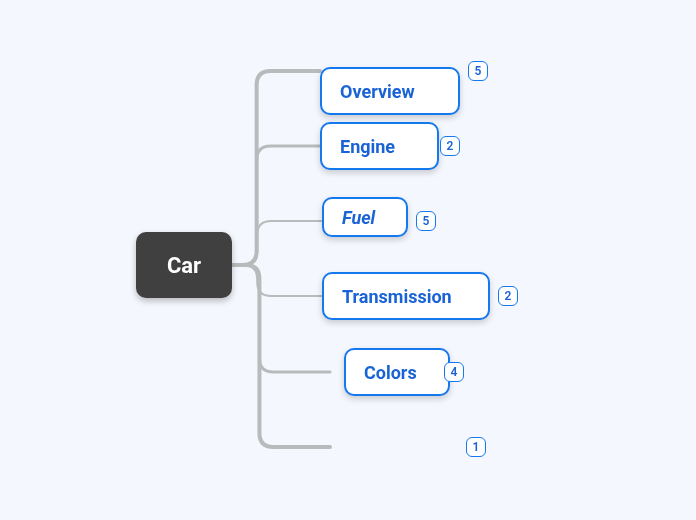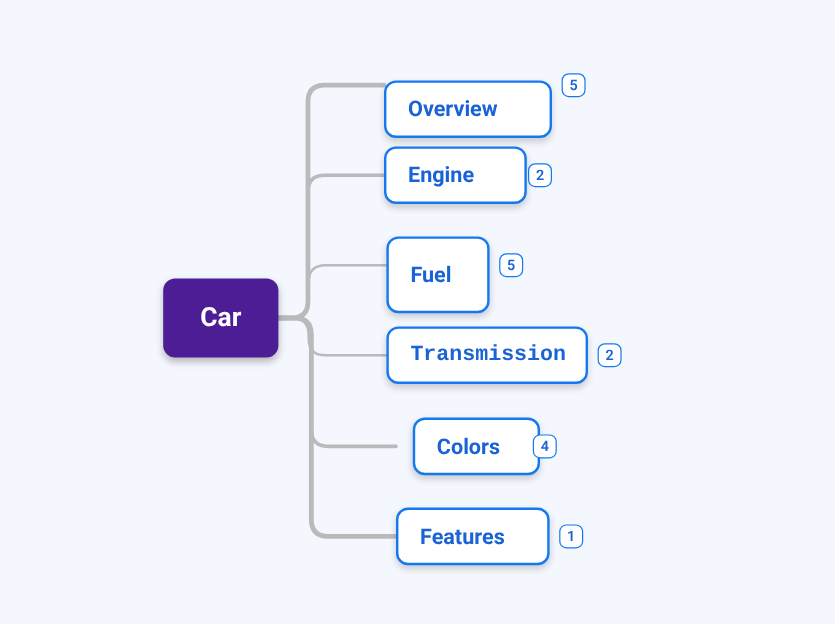--- a/index.html
+++ b/index.html
@@ -18,21 +18,21 @@
   }
   svg.connectors {
     position: absolute;
     top: 0; left: 0;
     width: 696px;
     height: 520px;
     pointer-events: none;
   }
   .root-node {
     position: absolute;
-    background: #4c1d95;
+    background: #404040;
     color: #fff;
     border-radius: 10px;
     box-shadow: 0 3px 6px rgba(0,0,0,0.25);
     font-weight: 700;
     font-size: 22px;
     display: flex;
     align-items: center;
     justify-content: center;
     box-sizing: border-box;
   }
@@ -93,41 +93,38 @@
     <span>5</span>
   </div>
 
   <div class="child-node" id="child-1" style="left: 320px; top: 122px; width: 119px; height: 48px;">
     <span>Engine</span>
   </div>
   <div class="count-badge" id="badge-1" style="left: 440px; top: 136px;">
     <span>2</span>
   </div>
 
-  <div class="child-node" id="child-2" style="left: 322px; top: 197px; width: 86px; height: 64px;">
+  <div class="child-node" id="child-2" style="left: 322px; top: 197px; width: 86px; height: 40px; font-style: italic;">
     <span>Fuel</span>
   </div>
   <div class="count-badge" id="badge-2" style="left: 416px; top: 211px;">
     <span>5</span>
   </div>
 
-  <div class="child-node" id="child-3" style="left: 322px; top: 272px; width: 168px; height: 48px; font-family: Liberation Mono, monospace;">
+  <div class="child-node" id="child-3" style="left: 322px; top: 272px; width: 168px; height: 48px;">
     <span>Transmission</span>
   </div>
   <div class="count-badge" id="badge-3" style="left: 498px; top: 286px;">
     <span>2</span>
   </div>
 
   <div class="child-node" id="child-4" style="left: 330px; top: 348px; width: 106px; height: 48px; margin-left: 14px;">
     <span>Colors</span>
   </div>
   <div class="count-badge" id="badge-4" style="left: 444px; top: 362px;">
     <span>4</span>
   </div>
 
-  <div class="child-node" id="child-5" style="left: 330px; top: 423px; width: 128px; height: 48px;">
-    <span>Features</span>
-  </div>
   <div class="count-badge" id="badge-5" style="left: 466px; top: 437px;">
     <span>1</span>
   </div>
 
 </div>
 
 </body></html>

